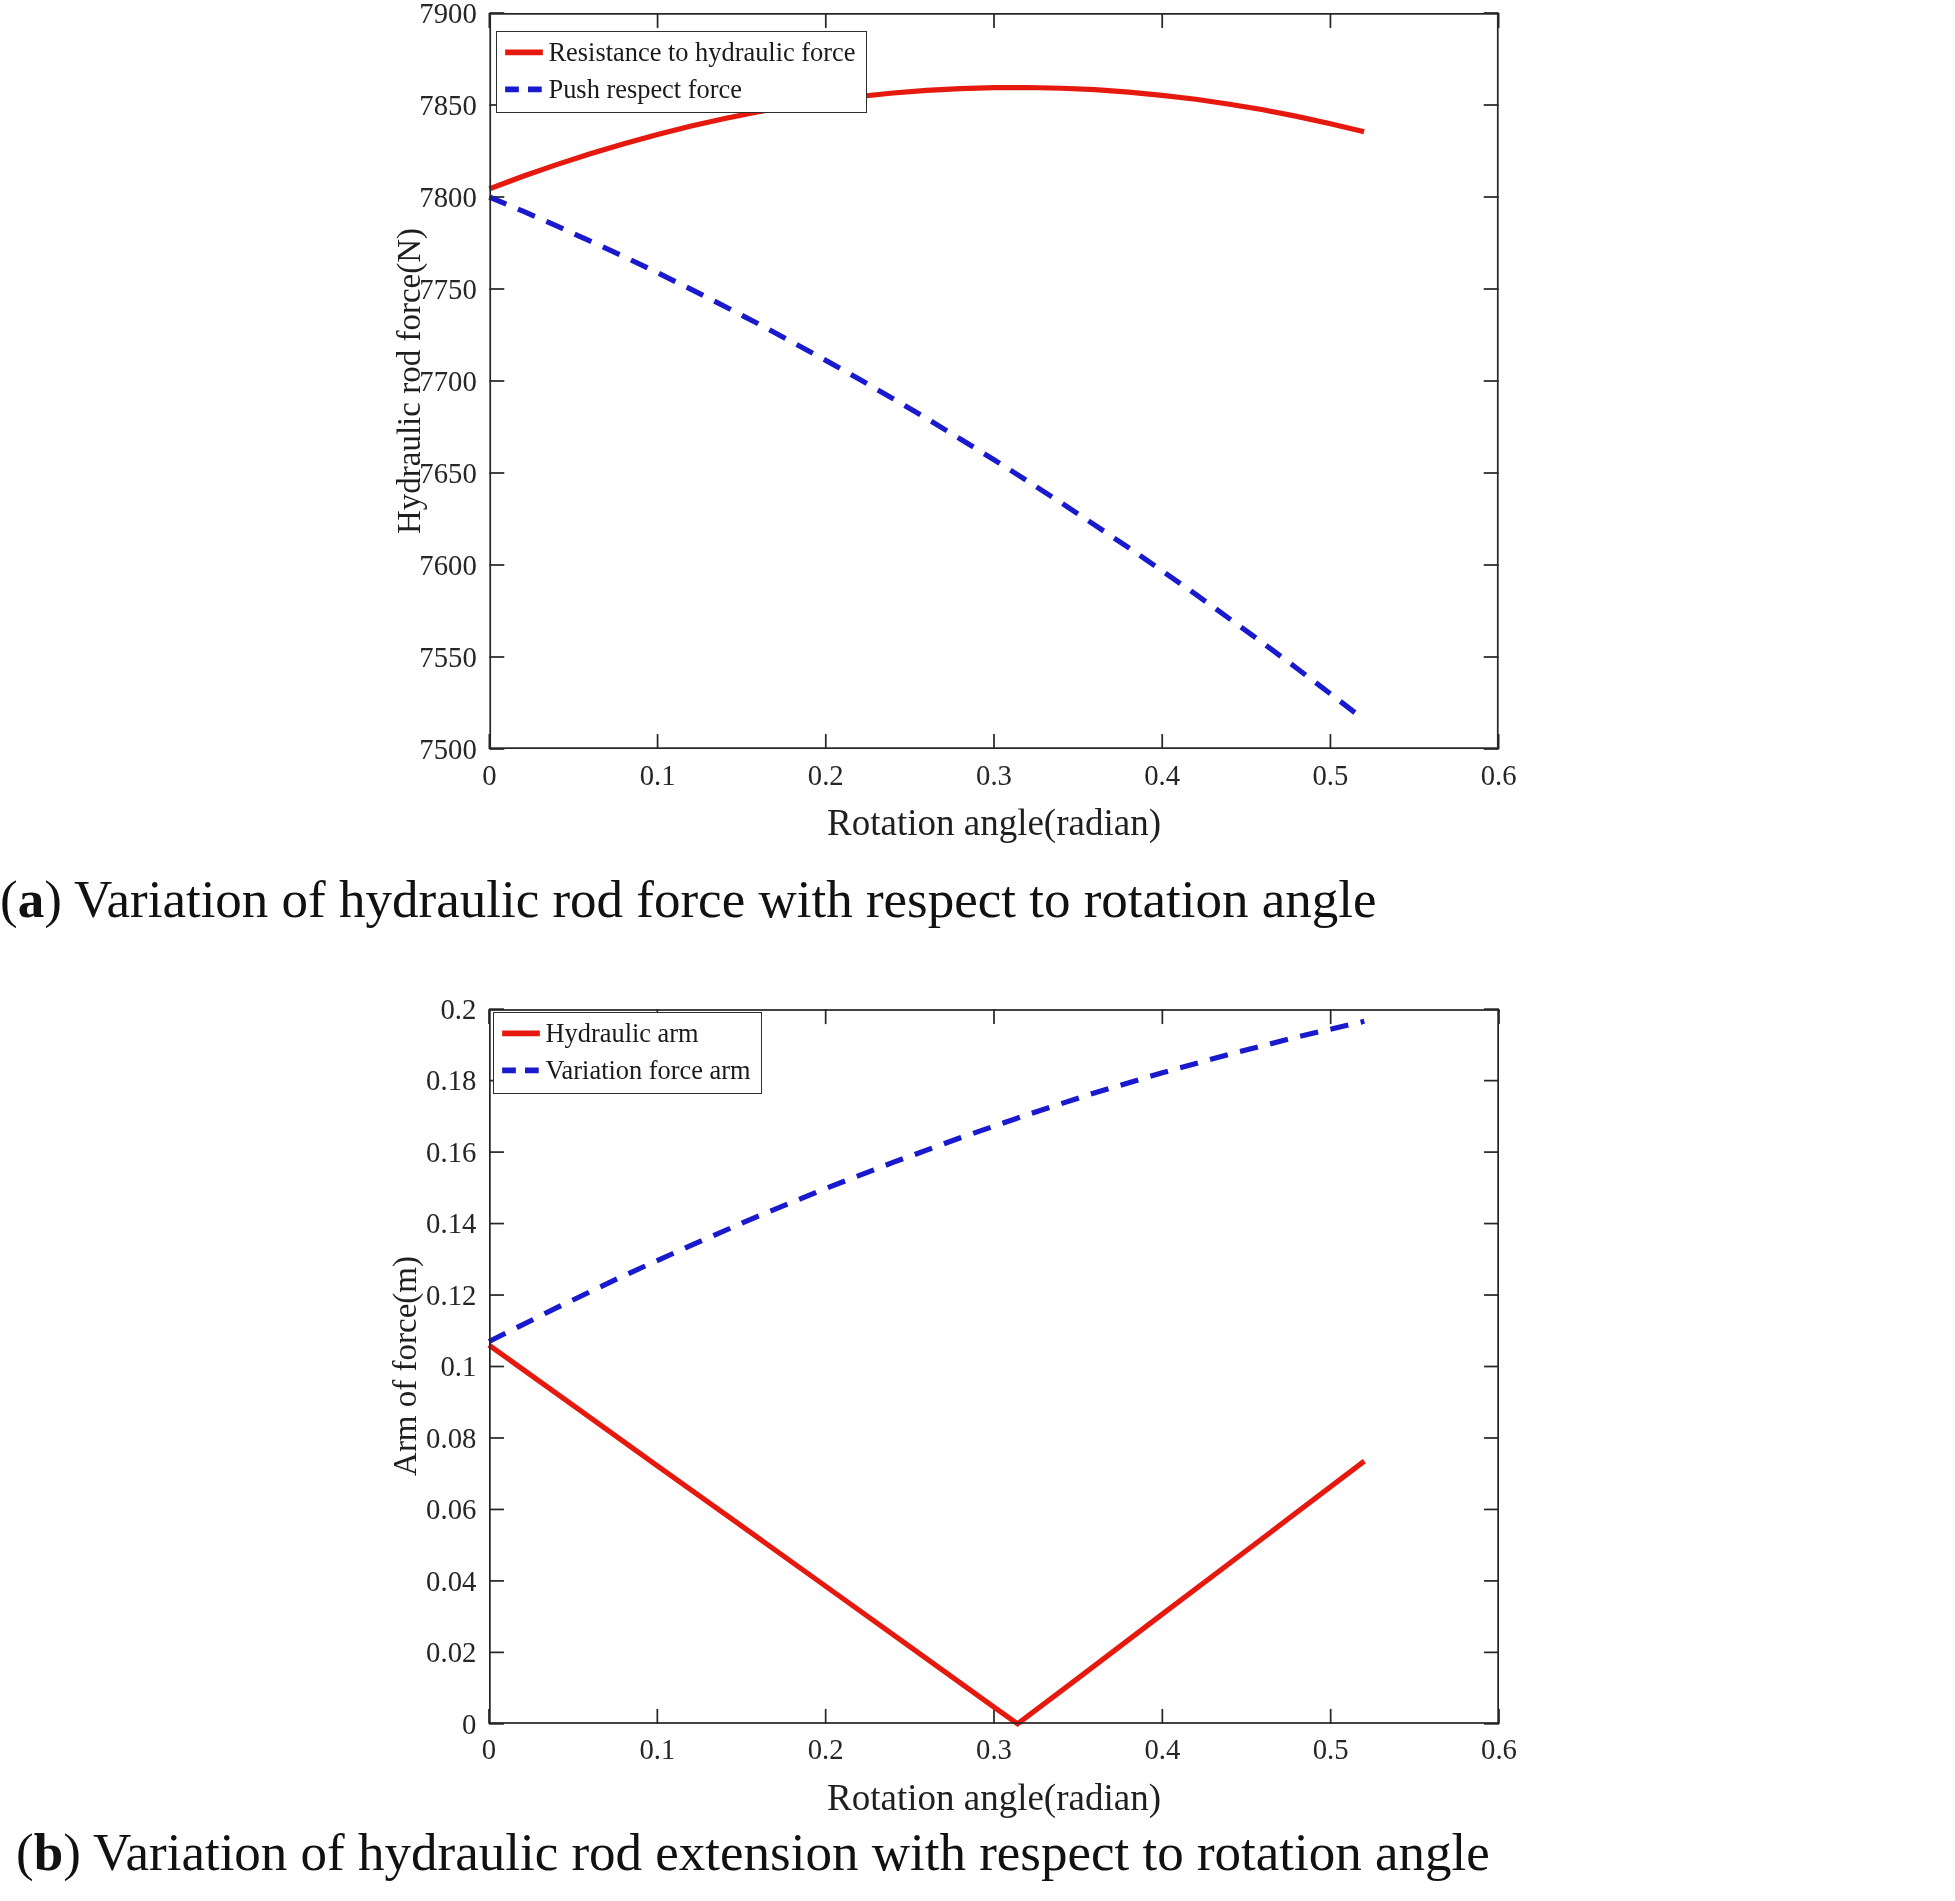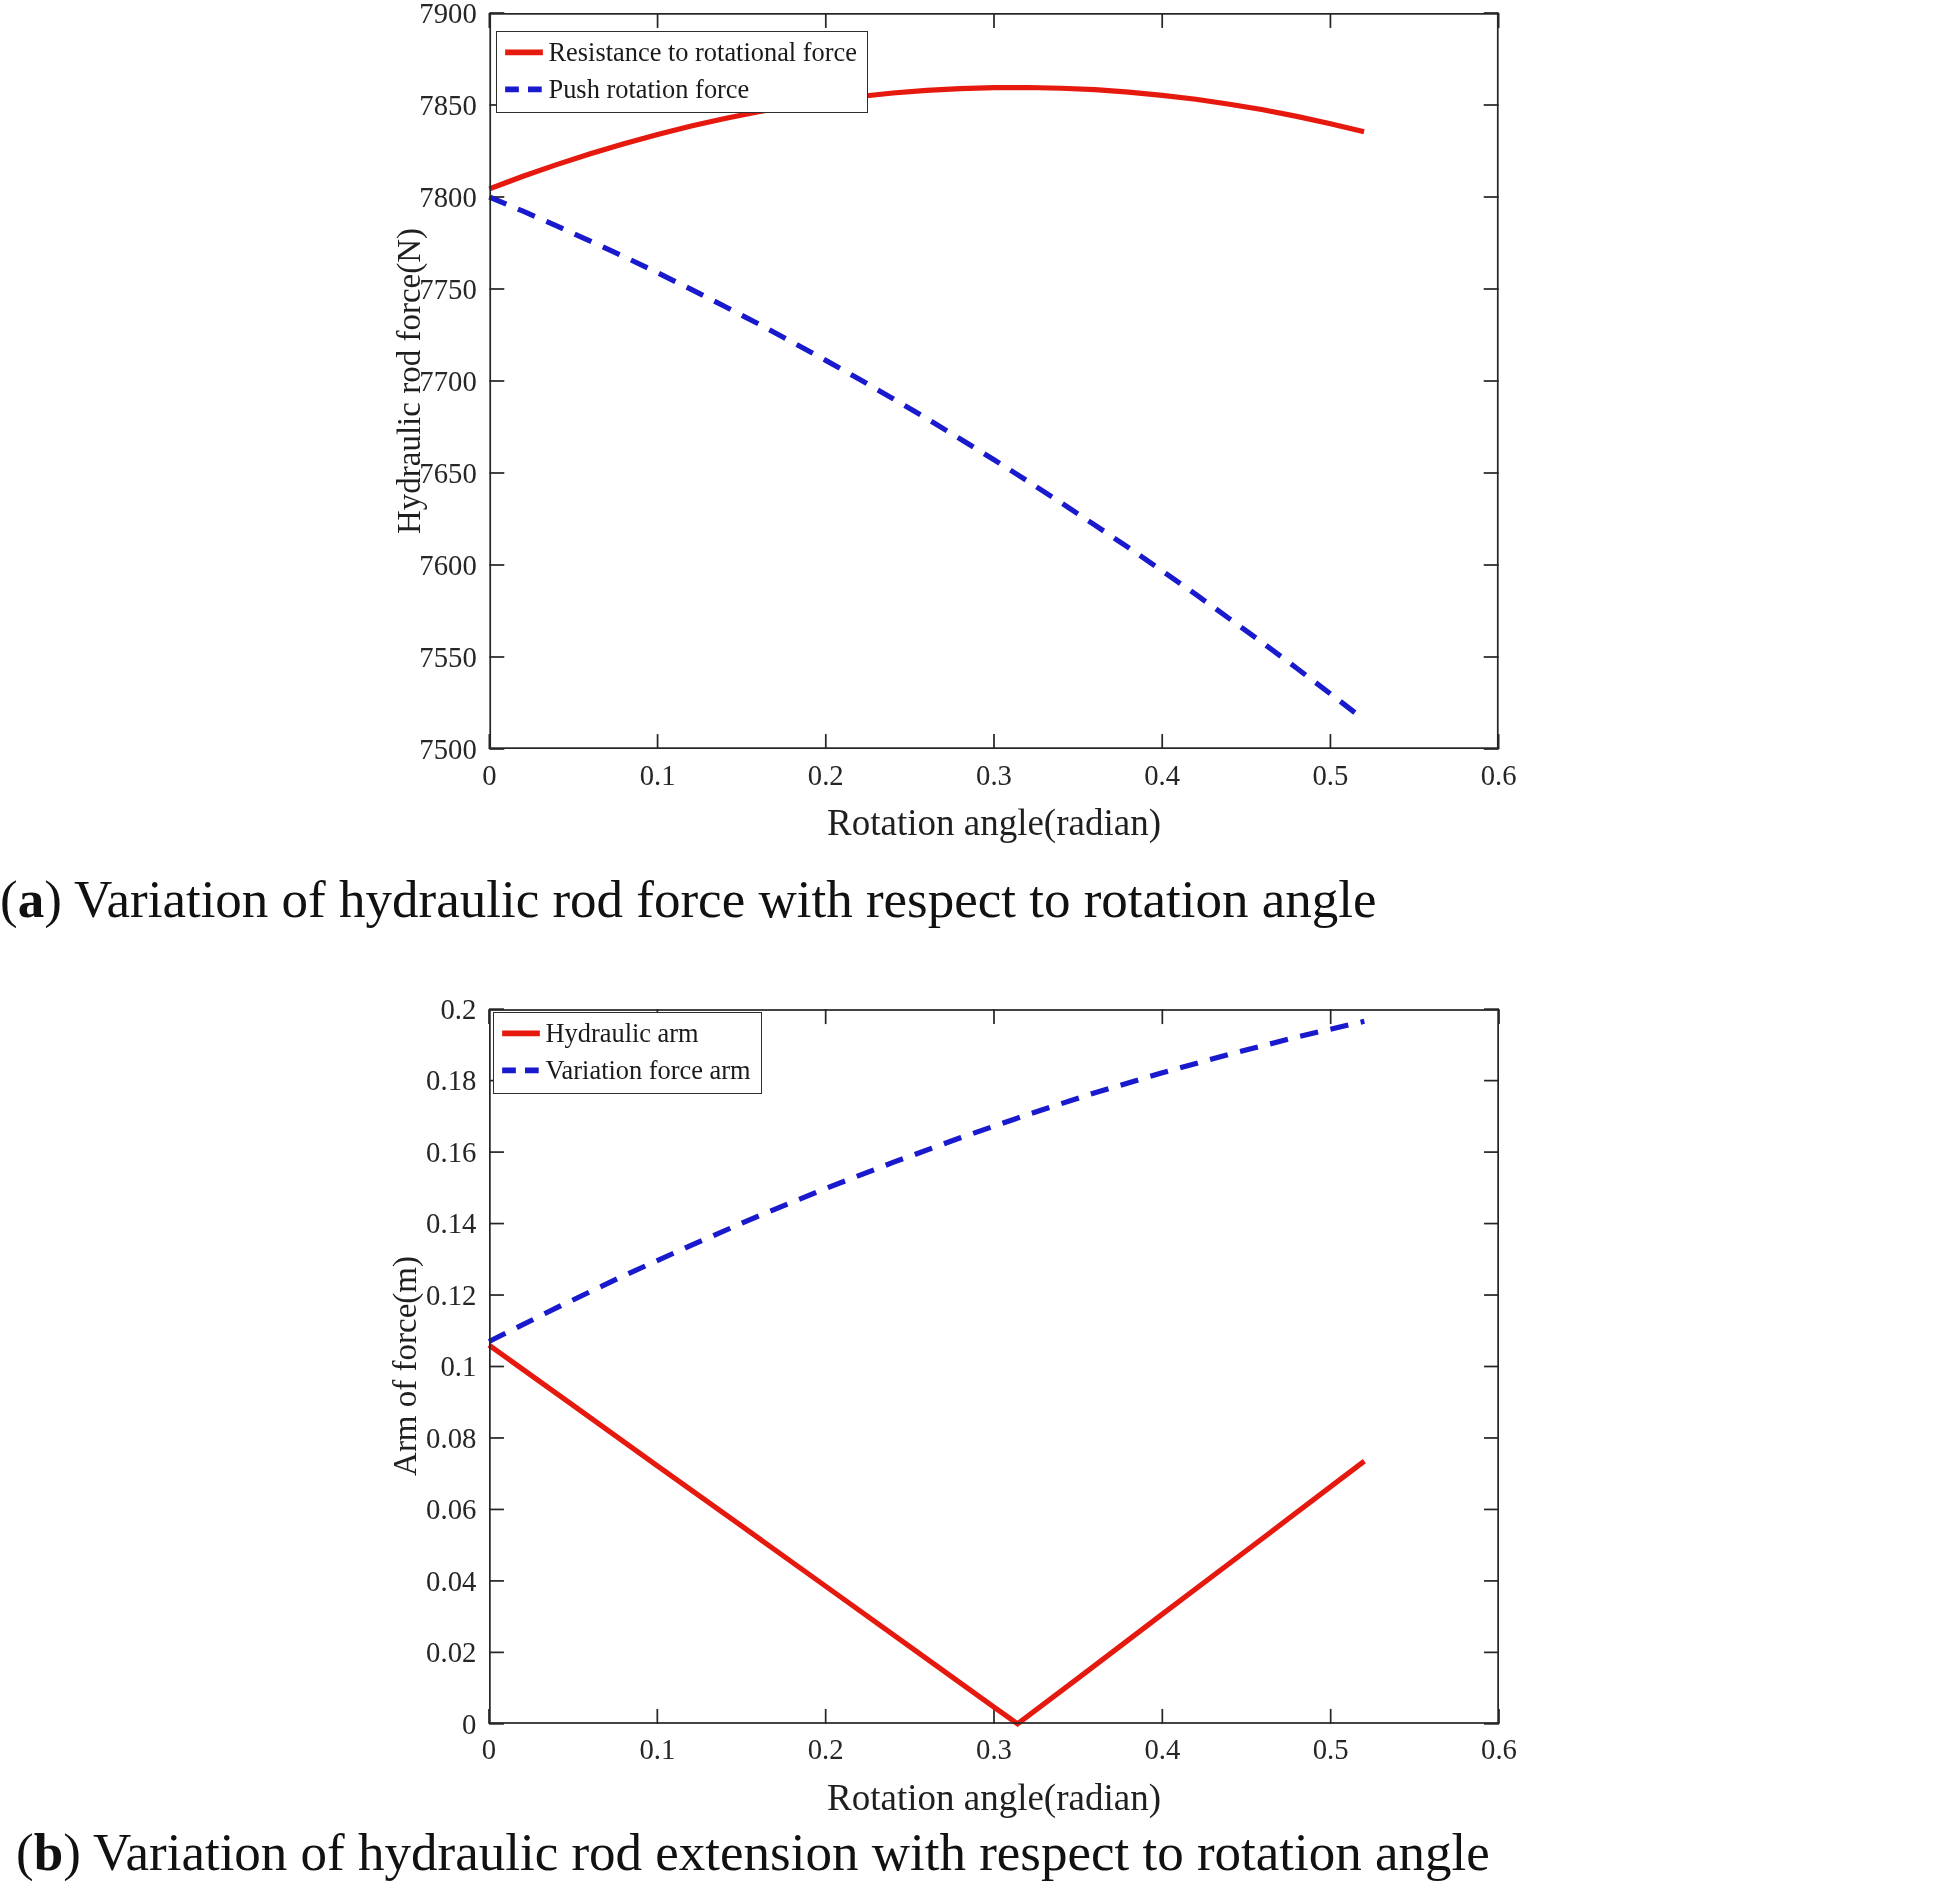--- a/index.html
+++ b/index.html
@@ -97,27 +97,27 @@
       <text x="-22" y="17" text-anchor="end" class="tick-label">7900</text>
       <polyline points="0.0,306.4 58.6,284.3 117.2,264.1 175.8,245.2 234.4,227.6 293.0,211.5 351.6,196.8 410.2,183.6 468.8,172.1 527.4,161.5 586.0,152.9 644.6,145.5 703.2,139.4 761.8,134.9 820.4,131.7 879.0,130.1 937.6,129.8 996.2,131.1 1054.8,133.6 1113.4,137.8 1172.0,143.6 1230.6,150.3 1289.2,159.0 1347.8,168.6 1406.4,180.1 1465.0,192.9 1523.6,207.0" fill="none" stroke="#e6190f" stroke-width="9" stroke-linejoin="miter" stroke-linecap="butt"></polyline>
       <polyline points="0.0,320.5 58.6,345.2 117.2,370.8 175.8,397.4 234.4,424.3 293.0,452.5 351.6,481.4 410.2,511.2 468.8,541.6 527.4,573.1 586.0,605.1 644.6,638.1 703.2,671.8 761.8,706.4 820.4,742.0 879.0,778.2 937.6,815.4 996.2,853.2 1054.8,892.0 1113.4,931.4 1172.0,971.8 1230.6,1012.8 1289.2,1055.1 1347.8,1097.7 1406.4,1141.3 1465.0,1185.8 1523.6,1231.0" fill="none" stroke="#1919cd" stroke-width="9" stroke-linejoin="miter" stroke-linecap="butt" stroke-dasharray="32 22"></polyline>
       <rect x="1.5" y="1.5" width="1755" height="1279" fill="none" stroke="#262626" stroke-width="3"></rect>
     </svg>
   <div class="legend" id="legend-a">
     <div class="legend-row">
       <svg class="swatch" width="40" height="6.9" viewBox="0 0 70 12">
           <line x1="2" y1="6" x2="68" y2="6" stroke="#e6190f" stroke-width="10"></line>
         </svg>
-      <span class="legend-label">Resistance to rotational force</span>
+      <span class="legend-label">Resistance to hydraulic force</span>
     </div>
     <div class="legend-row">
       <svg class="swatch" width="40" height="6.9" viewBox="0 0 70 12">
           <line x1="2" y1="6" x2="68" y2="6" stroke="#1919cd" stroke-width="10" stroke-dasharray="24 16"></line>
         </svg>
-      <span class="legend-label">Push rotation force</span>
+      <span class="legend-label">Push respect force</span>
     </div>
   </div>
   <div class="axis-label" id="xlabel-a">Rotation angle(radian)</div>
 </div>
 
 <div class="caption" id="caption-a"><span>(</span><span class="cap-letter">a</span><span>) Variation of hydraulic rod force with respect to rotation angle</span></div>
 
 <div>
   <div class="ylabel axis-label" id="ylabel-b">Arm of force(m)</div>
   <svg class="plot-svg" id="plot-b" width="1010" height="715" viewBox="0 0 1758 1244">

